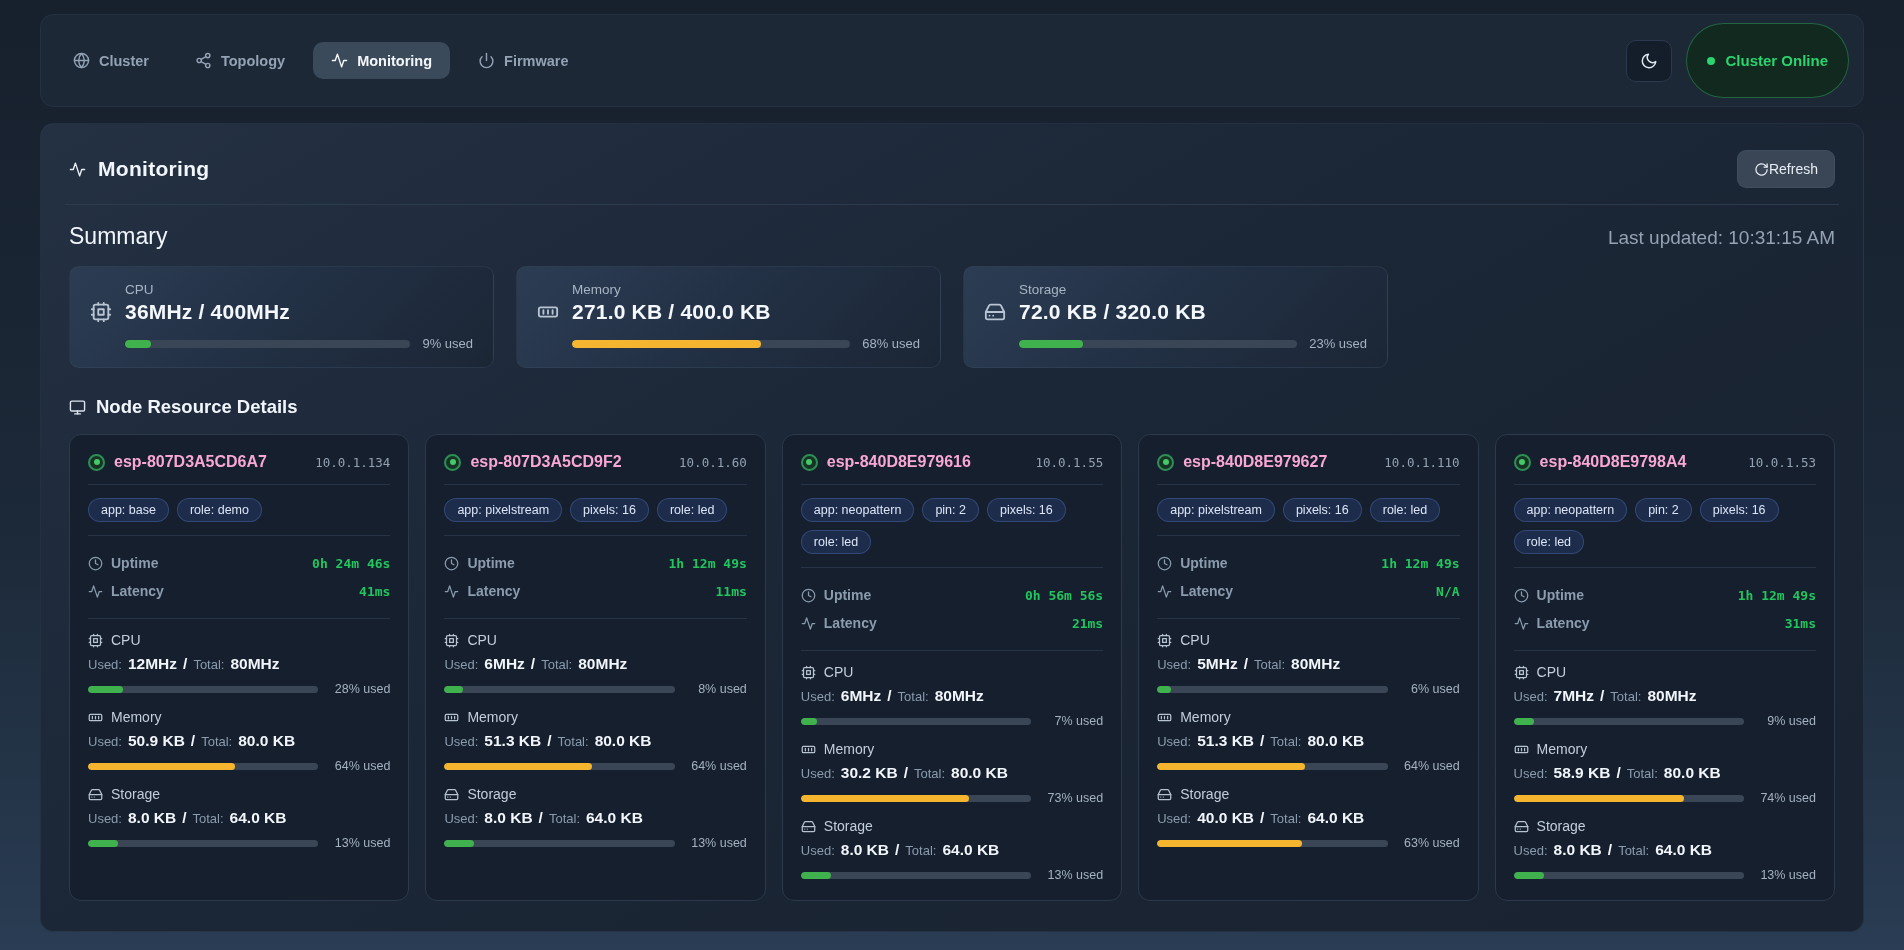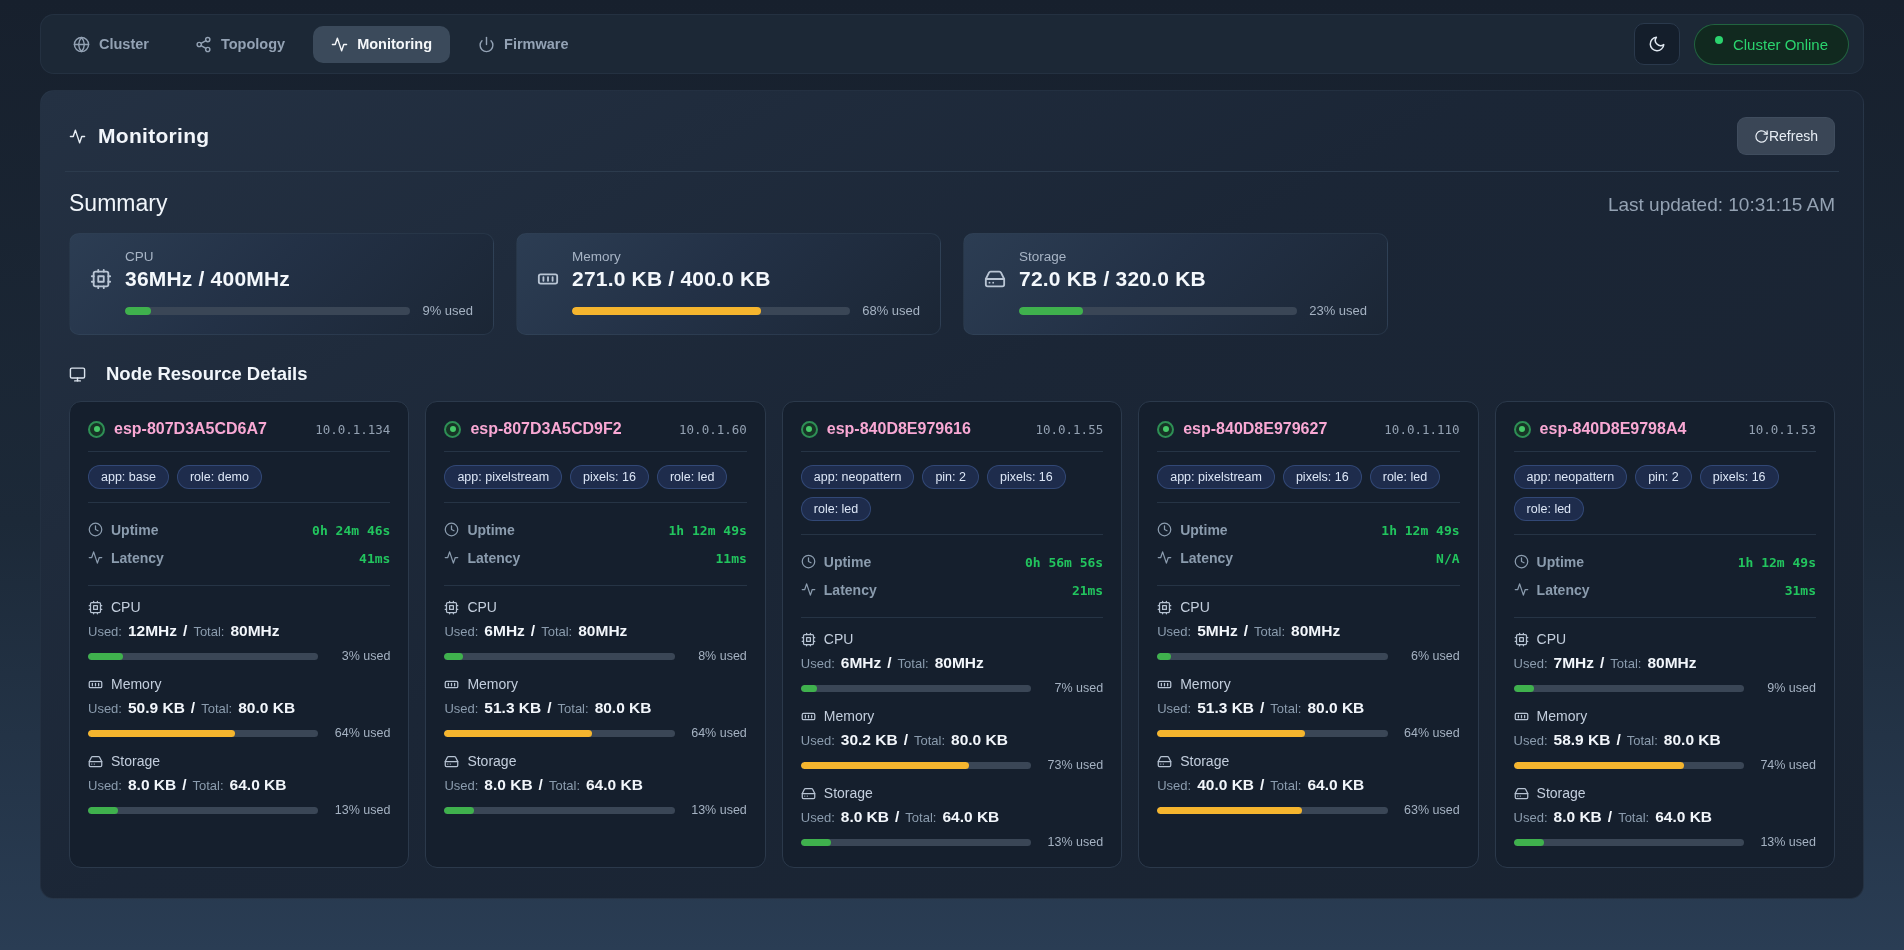--- a/index.html
+++ b/index.html
@@ -34,24 +34,24 @@
   .nav-item.active { background:#3b4a5b; color:#f4f7fa; }
   .nav-item .icon { width:17px; height:17px; }
   .topbar-right { display:flex; align-items:center; gap:14px; }
   .theme-toggle {
     width:46px; height:42px; border-radius:10px;
     background:#141e2b; border:1px solid #2a394c; color:#dfe7f0;
     display:flex; align-items:center; justify-content:center; cursor:pointer;
   }
   .theme-toggle .icon { width:18px; height:18px; }
   .status-pill {
-    display:flex; gap:10px;
-    padding:11px 20px; border-radius:999px;
+    display:flex; align-items:center; gap:10px;
+    padding:28px 20px; border-radius:999px;
     border:1px solid rgba(47,150,90,.55); background:#11291f;
-    color:var(--status-green,#2bd46e); font-weight:400; font-size:15px;
+    color:var(--status-green,#2bd46e); font-weight:700; font-size:15px;
   }
   .status-dot-sm { width:8px; height:8px; border-radius:50%; background:var(--status-green,#2bd46e); }
 
   
   .panel {
     margin: 16px 40px 26px;
     background: linear-gradient(150deg, #243143 0%, #1b2636 45%, #192331 100%);
     border: 1px solid rgba(43,58,76,.55);
     border-radius: 14px;
     padding: 20px 24px 30px;
@@ -85,37 +85,37 @@
   .sum-value { font-size:21px; font-weight:700; color:#f4f8fc; letter-spacing:.2px; }
   .sum-bar-row { display:flex; align-items:center; gap:12px; margin-top:12px; padding-left:35px; }
 
   .bar { flex:1; height:8px; border-radius:5px; background:#3a4656; overflow:hidden; }
   .bar-fill { height:100%; border-radius:5px; }
   .fill-green  { background: var(--bar-green,#3fb14d); }
   .fill-yellow { background: var(--bar-yellow,#f5b52e); }
   .pct { font-size:13px; color:#a5b2c2; white-space:nowrap; }
 
   
-  .nodes-head { display:flex; align-items:center; gap:20px; font-size:18.5px; font-weight:700; color:#f1f6fb; padding:0 4px; }
+  .nodes-head { display:flex; align-items:center; gap:10px; font-size:18.5px; font-weight:700; color:#f1f6fb; padding:0 4px; }
   .nodes-head .icon { width:17px; height:17px; color:#dbe4ee; }
   .nodes-grid { display:grid; grid-template-columns:repeat(5,1fr); gap:16px; margin-top:16px; padding:0 4px; }
   .node-card { background:#151f2d; border:1px solid #2b394b; border-radius:12px; padding:18px; }
   .node-head { display:flex; align-items:center; gap:9px; }
   .node-dot { width:17px; height:17px; border-radius:50%; border:2px solid #2e8f55; background:#173326; position:relative; flex:none; }
   .node-dot::after { content:""; position:absolute; inset:3.5px; border-radius:50%; background:#45c868; }
   .node-name { font-size:15.5px; font-weight:700; color:#f9a8d4; white-space:nowrap; }
   .node-ip { margin-left:auto; font-family:"DejaVu Sans Mono",monospace; font-size:12.5px; color:#93a1b2; white-space:nowrap; }
   .node-divider { border:none; border-top:1px solid #263445; margin:13px 0; }
   .tags { display:flex; flex-wrap:wrap; gap:8px; }
   .tag {
     background:#1e2c4c; border:1px solid rgba(69,99,159,.5);
     color:#dce6f6; font-size:12.5px; padding:4px 12px; border-radius:999px; white-space:nowrap;
   }
   .kv-row { display:flex; justify-content:space-between; align-items:center; padding:6px 0; }
-  .kv-label { display:flex; align-items:flex-start; gap:8px; font-size:14px; font-weight:700; color:#8b9cae; }
+  .kv-label { display:flex; align-items:flex-end; gap:8px; font-size:14px; font-weight:700; color:#8b9cae; }
   .kv-label .icon { width:15px; height:15px; }
   .kv-value { font-family:"DejaVu Sans Mono",monospace; font-size:13px; font-weight:700; color:#22c55e; }
   .res-block { margin-top:13px; }
   .res-block:first-child { margin-top:0; }
   .res-label { display:flex; align-items:center; gap:8px; font-size:14px; color:#c3cedd; }
   .res-label .icon { width:15px; height:15px; color:#b7c3d3; }
   .res-usage { margin-top:7px; font-size:13px; color:#8b9cae; display:flex; align-items:baseline; gap:6px; white-space:nowrap; }
   .res-usage .val { font-size:15.5px; font-weight:700; color:#f2f6fb; }
   .res-usage .sep { font-size:15.5px; font-weight:700; color:#f2f6fb; }
   .res-bar-row { display:flex; align-items:center; gap:10px; margin-top:9px; }
@@ -355,21 +355,21 @@
               <span>Used:</span>
               <span class="val">12MHz</span>
               <span class="sep">/</span>
               <span>Total:</span>
               <span class="val">80MHz</span>
             </div>
             <div class="res-bar-row">
               <div class="bar">
                 <div class="bar-fill fill-green" style="width: 15%;"></div>
               </div>
-              <span class="pct">3% used</span>
+              <span class="pct">28% used</span>
             </div>
           </div>
 
           <div class="res-block">
             <div class="res-label">
               <span class="icon">
                 <svg viewBox="0 0 24 24">
                   <rect x="2" y="7" width="20" height="10" rx="2"></rect>
                   <path d="M7 10v4M12 10v4M17 10v4"></path>
                 </svg>

